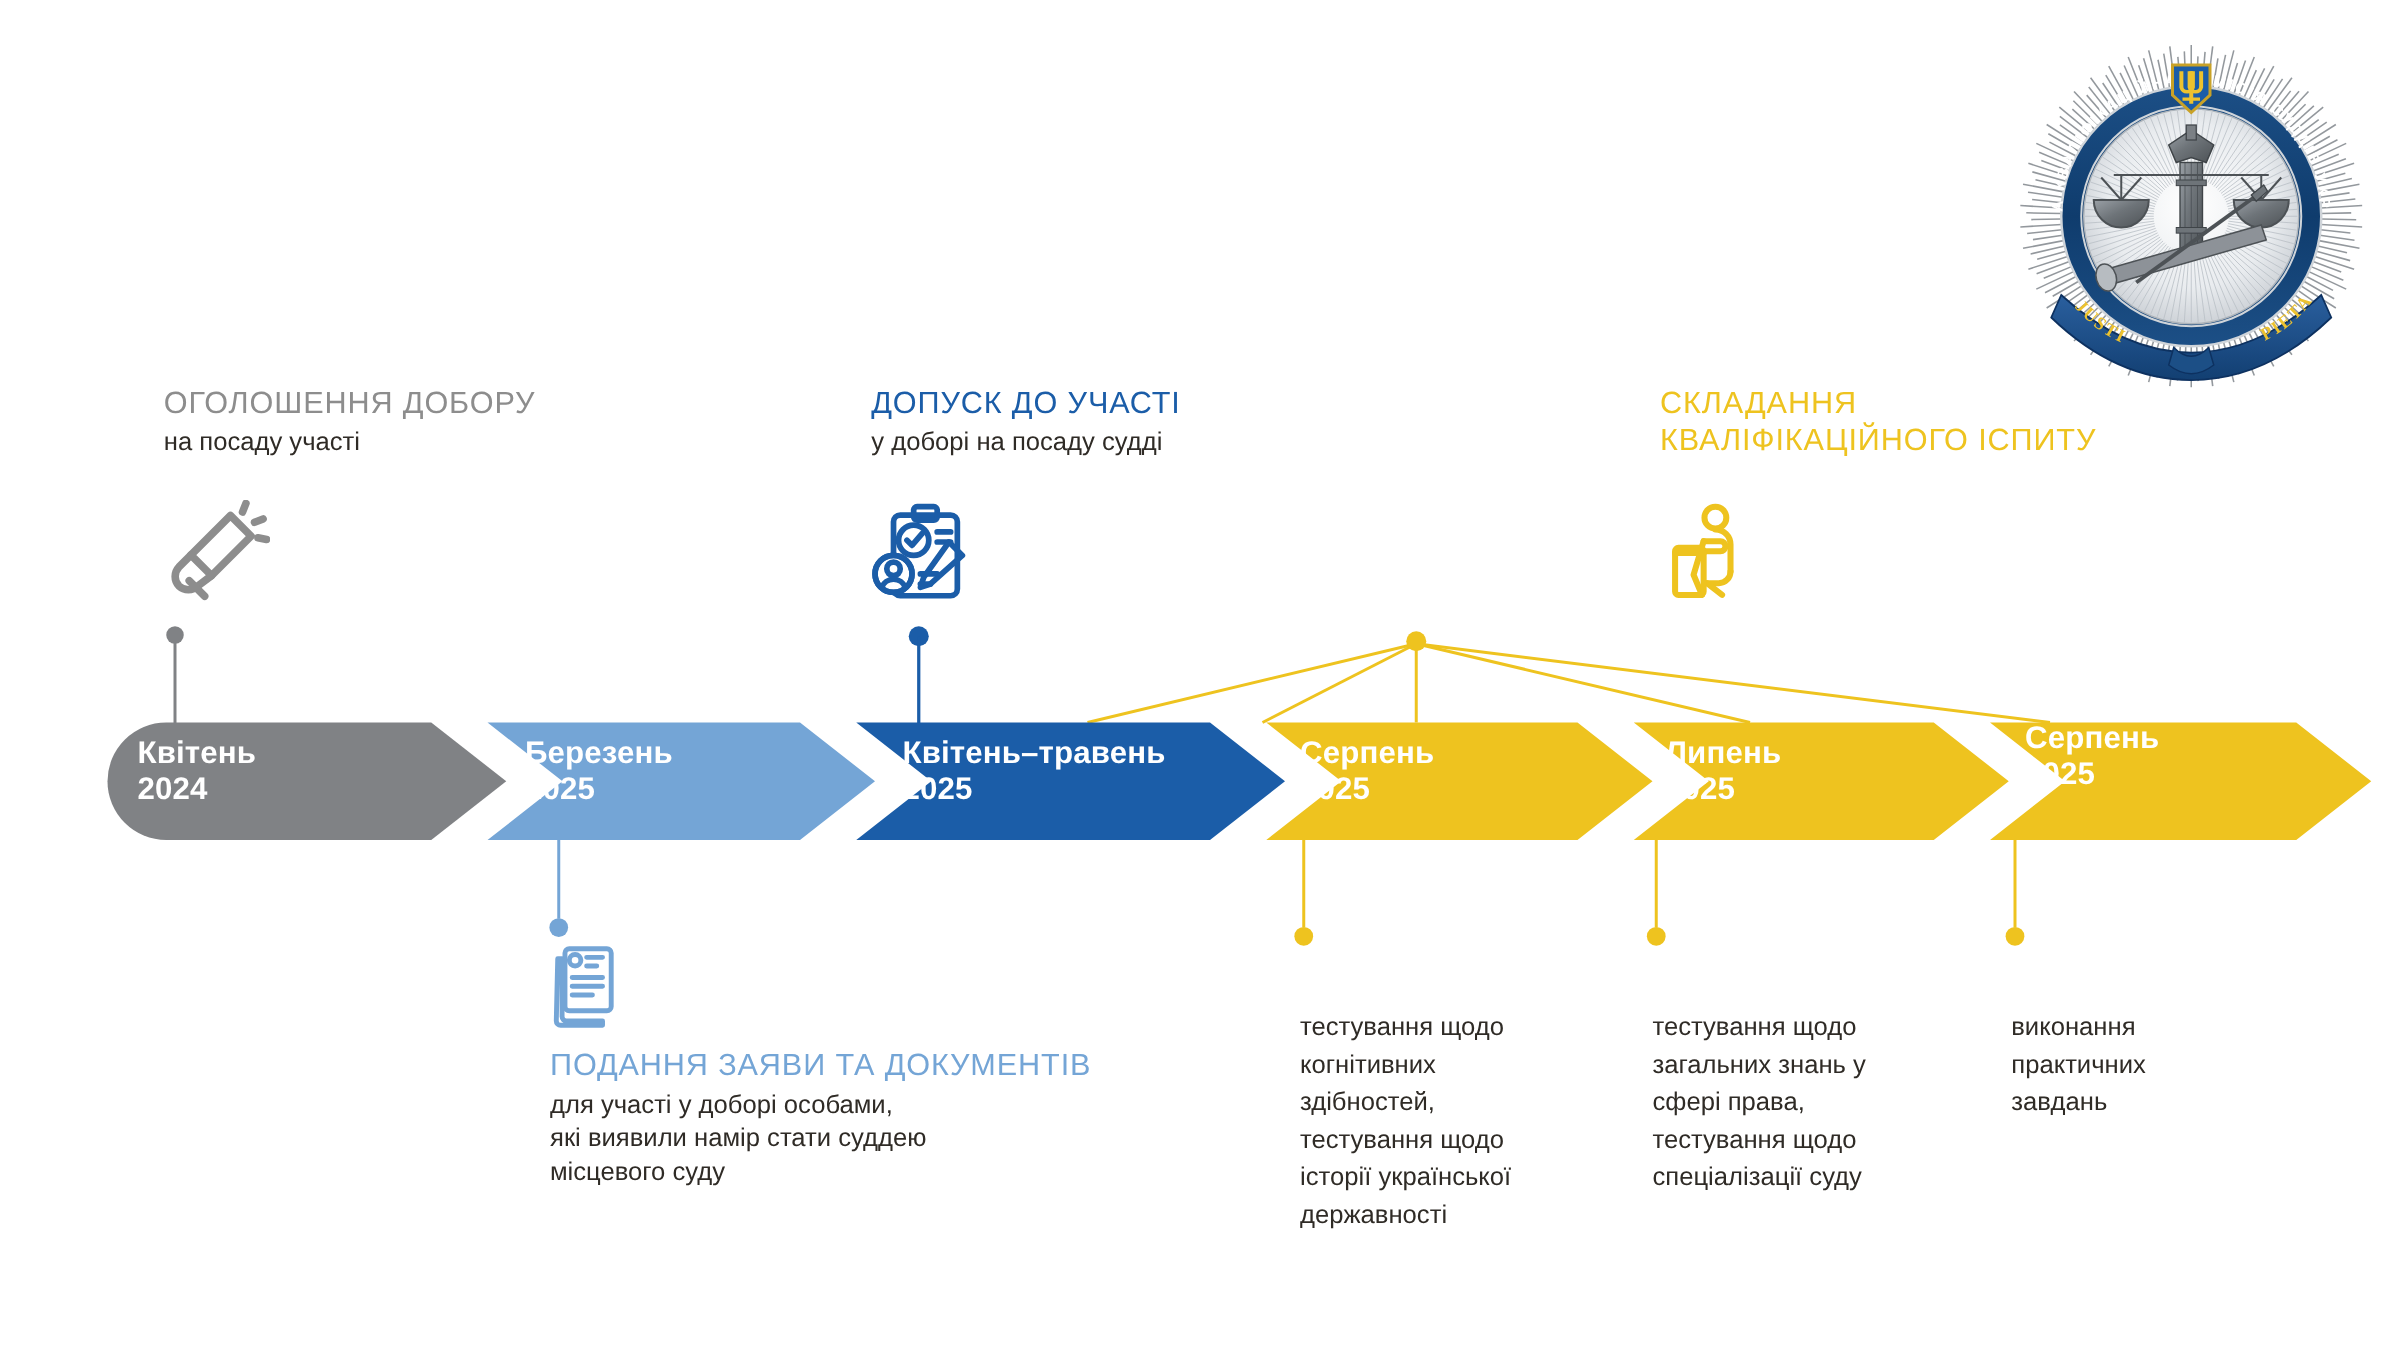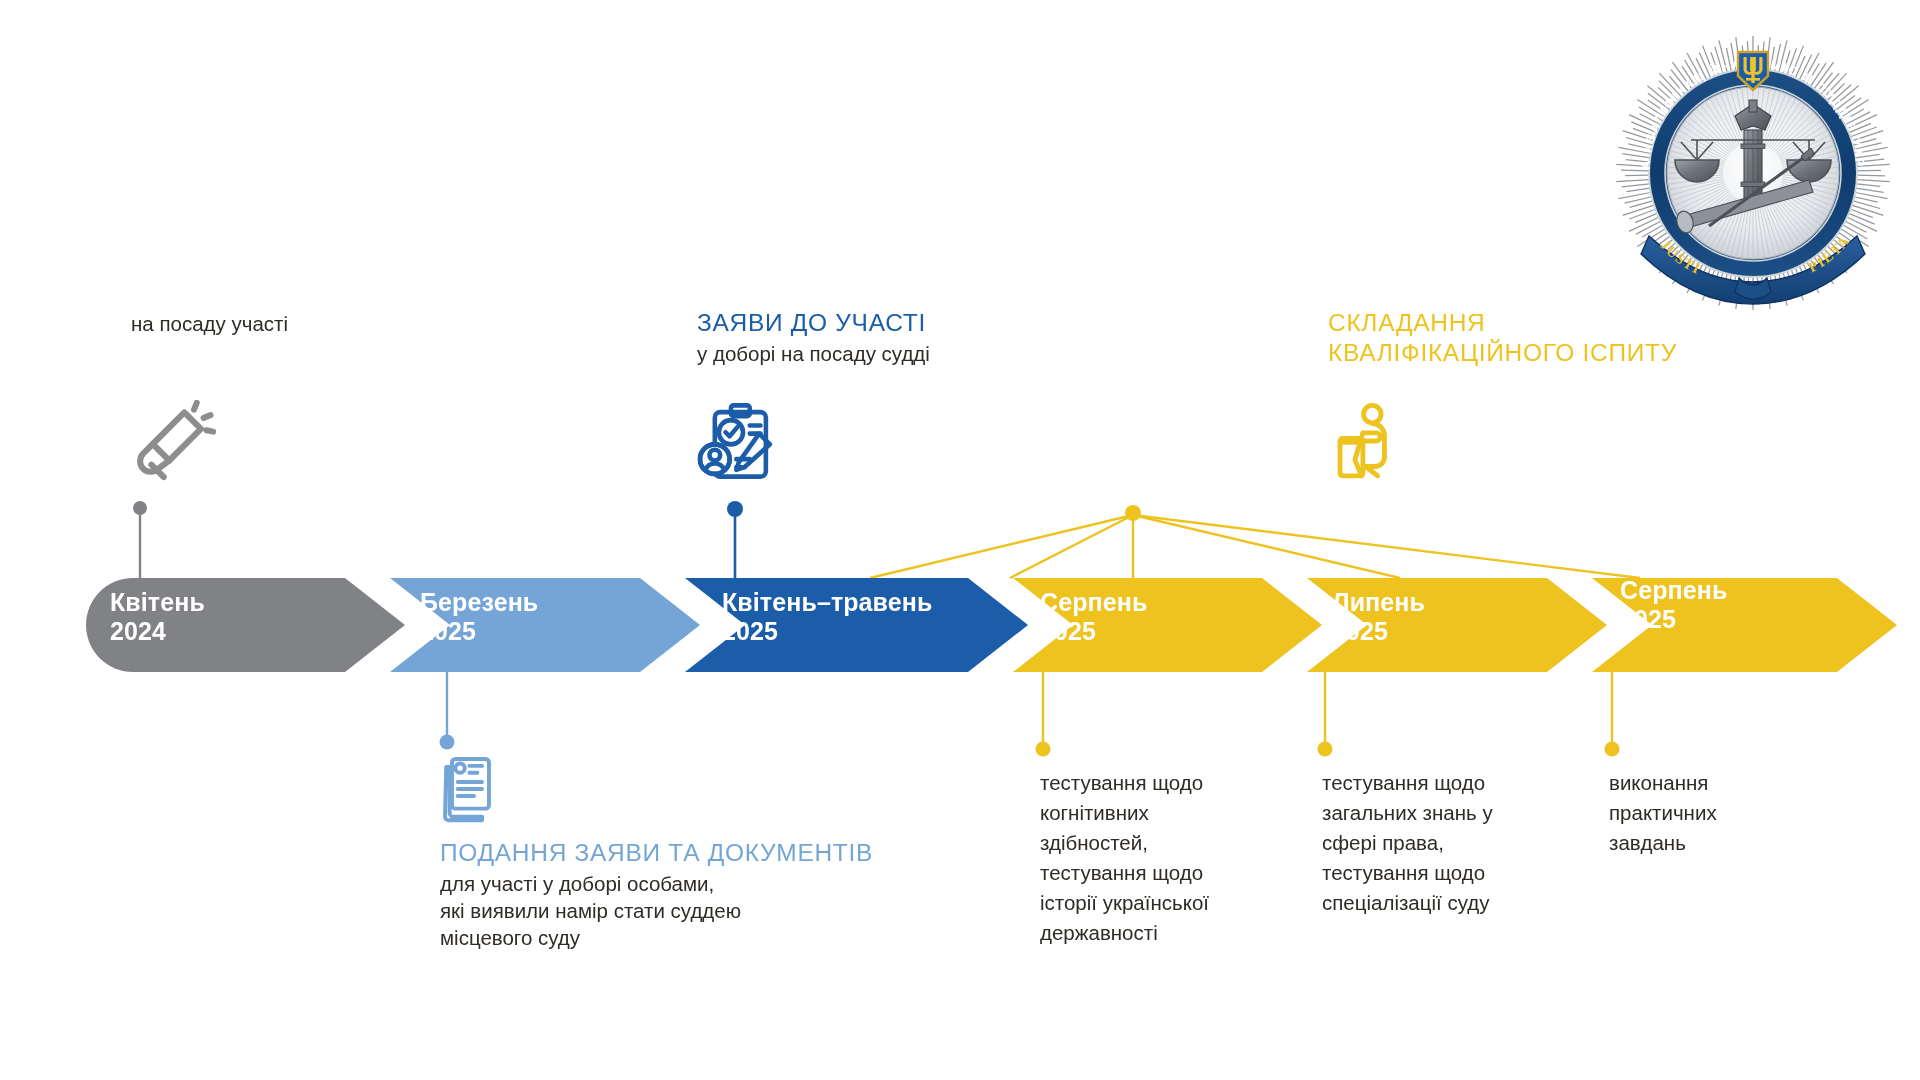--- a/index.html
+++ b/index.html
@@ -55,20 +55,21 @@
   .sec.lblue .kicker{color:#74a5d6;}
   .sec.yellow .kicker{color:#eec31f;}
 
   
   .desc{
     position:absolute;z-index:5;
     font-size:20.5px;
     line-height:1.46;
     color:#2f2b26;
     white-space:pre-line;
+    margin-top:39px;
   }
 
   
   .icon{position:absolute;z-index:5;}
 
   
   #emblem{position:absolute;z-index:6;}
 </style>
 </head>
 <body>
@@ -151,35 +152,36 @@
   <div class="chev-label" style="left:1332px;top:588px;">
     <span class="m">Липень</span>
     <span class="y">2025</span>
   </div>
   <div class="chev-label" style="left:1620px;top:576px;">
     <span class="m">Серпень</span>
     <span class="y">2025</span>
   </div>
 
   <div class="sec grey" style="left:131px;top:308px;">
+    <div class="kicker">ОГОЛОШЕННЯ ДОБОРУ</div>
     <div class="sub">на посаду участі</div>
   </div>
   <div class="icon" style="left:128px;top:400px;">
     <svg width="88" height="88" viewBox="0 0 64 64" fill="none" stroke="#8d8d8d" stroke-width="4.4" stroke-linecap="round" stroke-linejoin="round">
       <path d="M41 9 L18 32 L30 44 L53 21 Z"></path>
       <path d="M18 32 L11 39 a8 8 0 0 0 0 11 a8 8 0 0 0 11 0 L30 44"></path>
       <path d="M17 47 L26 56"></path>
       <path d="M48 7 L50 2"></path>
       <path d="M55 13 L60 11"></path>
       <path d="M57 22 L62 23"></path>
     </svg>
   </div>
 
   <div class="sec dblue" style="left:697px;top:308px;">
-    <div class="kicker">ЗАЯВИ ДО УЧАСТІ</div>
+    <div class="kicker">ДОПУСК ДО УЧАСТІ</div>
     <div class="sub">у доборі на посаду судді</div>
   </div>
   <div class="icon" style="left:696px;top:400px;">
     <svg width="86" height="86" viewBox="0 0 64 64" fill="none" stroke="#1b5da8" stroke-width="3.4" stroke-linecap="round" stroke-linejoin="round">
       <rect x="14" y="9" width="38" height="48" rx="4"></rect>
       <rect x="26" y="4" width="14" height="8" rx="2"></rect>
       <circle cx="26" cy="24" r="9"></circle>
       <path d="M22 24 L25 27 L31 20"></path>
       <path d="M40 19 H48 M40 25 H48"></path>
       <path d="M47 25 L55 33 L36 50 L30 52 L32 46 Z"></path>

